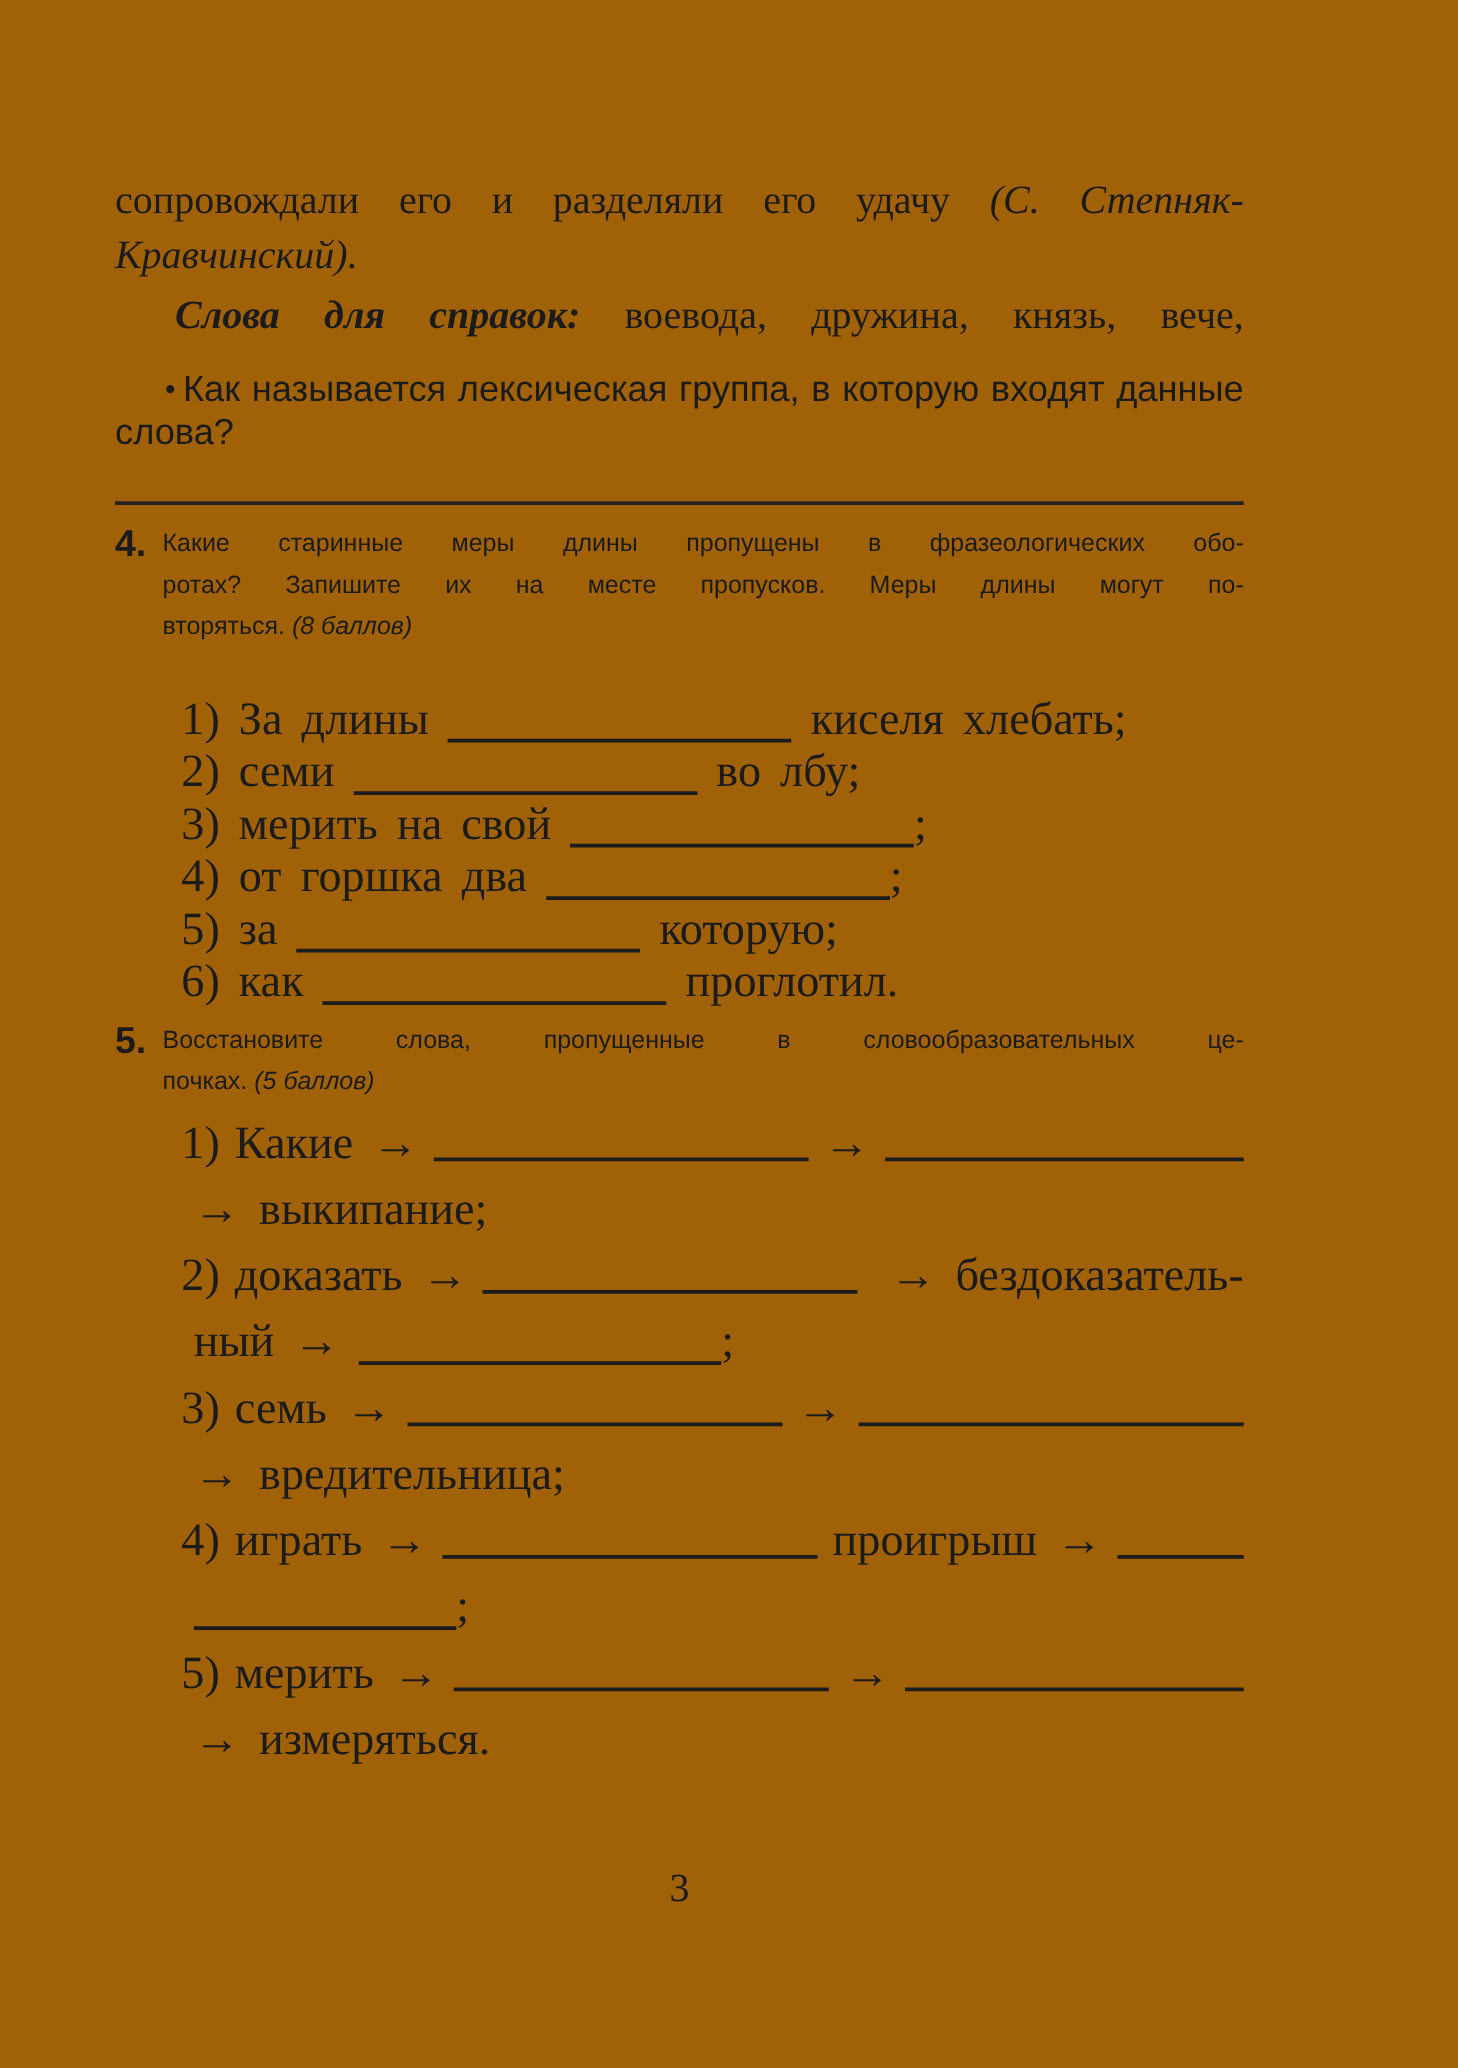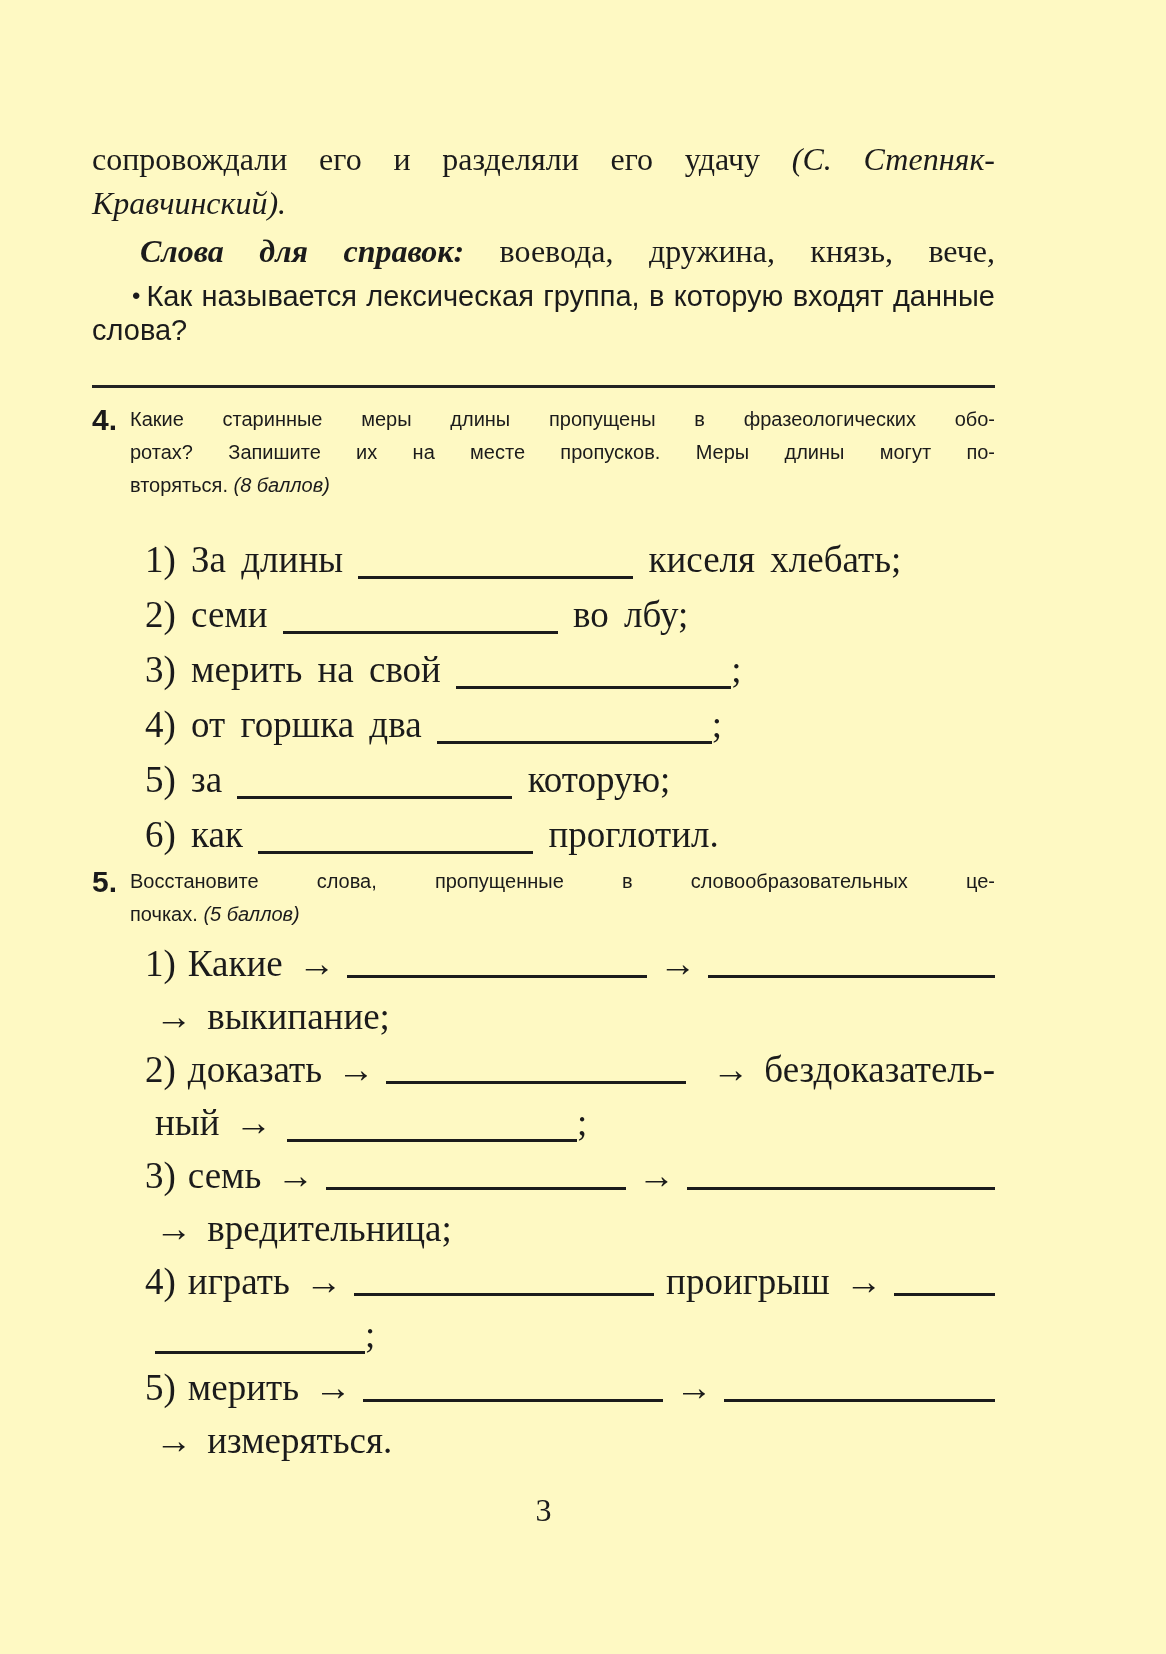--- a/index.html
+++ b/index.html
@@ -1,19 +1,19 @@
 <!DOCTYPE html>
 <html><head>
 <meta charset="utf-8">
 <style>
   html,body{margin:0;padding:0;background:#ffffff;}
   .page{
     position:relative;
     width:1166px;height:1654px;
-    background:#fef9c3;
+    background:#a16207;
     color:#1b1b1b;
     box-sizing:border-box;
     padding:137px 171px 0 92px;
     overflow:hidden;
   }
   .serif{font-family:"Liberation Serif","DejaVu Serif",serif;}
   .sans{font-family:"Liberation Sans","DejaVu Sans",sans-serif;}
 
   
   .intro-line{
@@ -21,21 +21,21 @@
     text-align:justify;text-align-last:justify;
     white-space:nowrap;
   }
   .intro-line.last{text-align:left;text-align-last:left;}
   .ital{font-style:italic;}
   .bold-ital{font-weight:bold;font-style:italic;}
   .indent{padding-left:48px;}
   .p2{margin-top:4px;}
 
   
-  .bullet-q{margin-top:6px;}
+  .bullet-q{margin-top:22px;}
   .q-line{
     font-size:29px;line-height:34px;
     text-align:justify;text-align-last:justify;
     white-space:nowrap;
   }
   .q-line.first{padding-left:40px;}
   .q-line.last{text-align:left;text-align-last:left;}
   .bullet-dot{font-size:24px;vertical-align:2px;padding-right:6px;}
 
   
@@ -53,21 +53,21 @@
     white-space:nowrap;
   }
   .prompt-line.last{text-align:left;text-align-last:left;}
   .points{font-style:italic;}
 
   
   .item4{
     padding-left:53px;
     font-size:37px;line-height:40px;
     word-spacing:6px;
-    margin-top:15px;
+    margin-top:2px;
     white-space:nowrap;
   }
   .item4.first{margin-top:38px;}
   .blank{
     display:inline-block;
     border-bottom:3px solid #1c1c1c;
     height:30px;
     vertical-align:-7px;
   }
   .w275{width:275px;}

